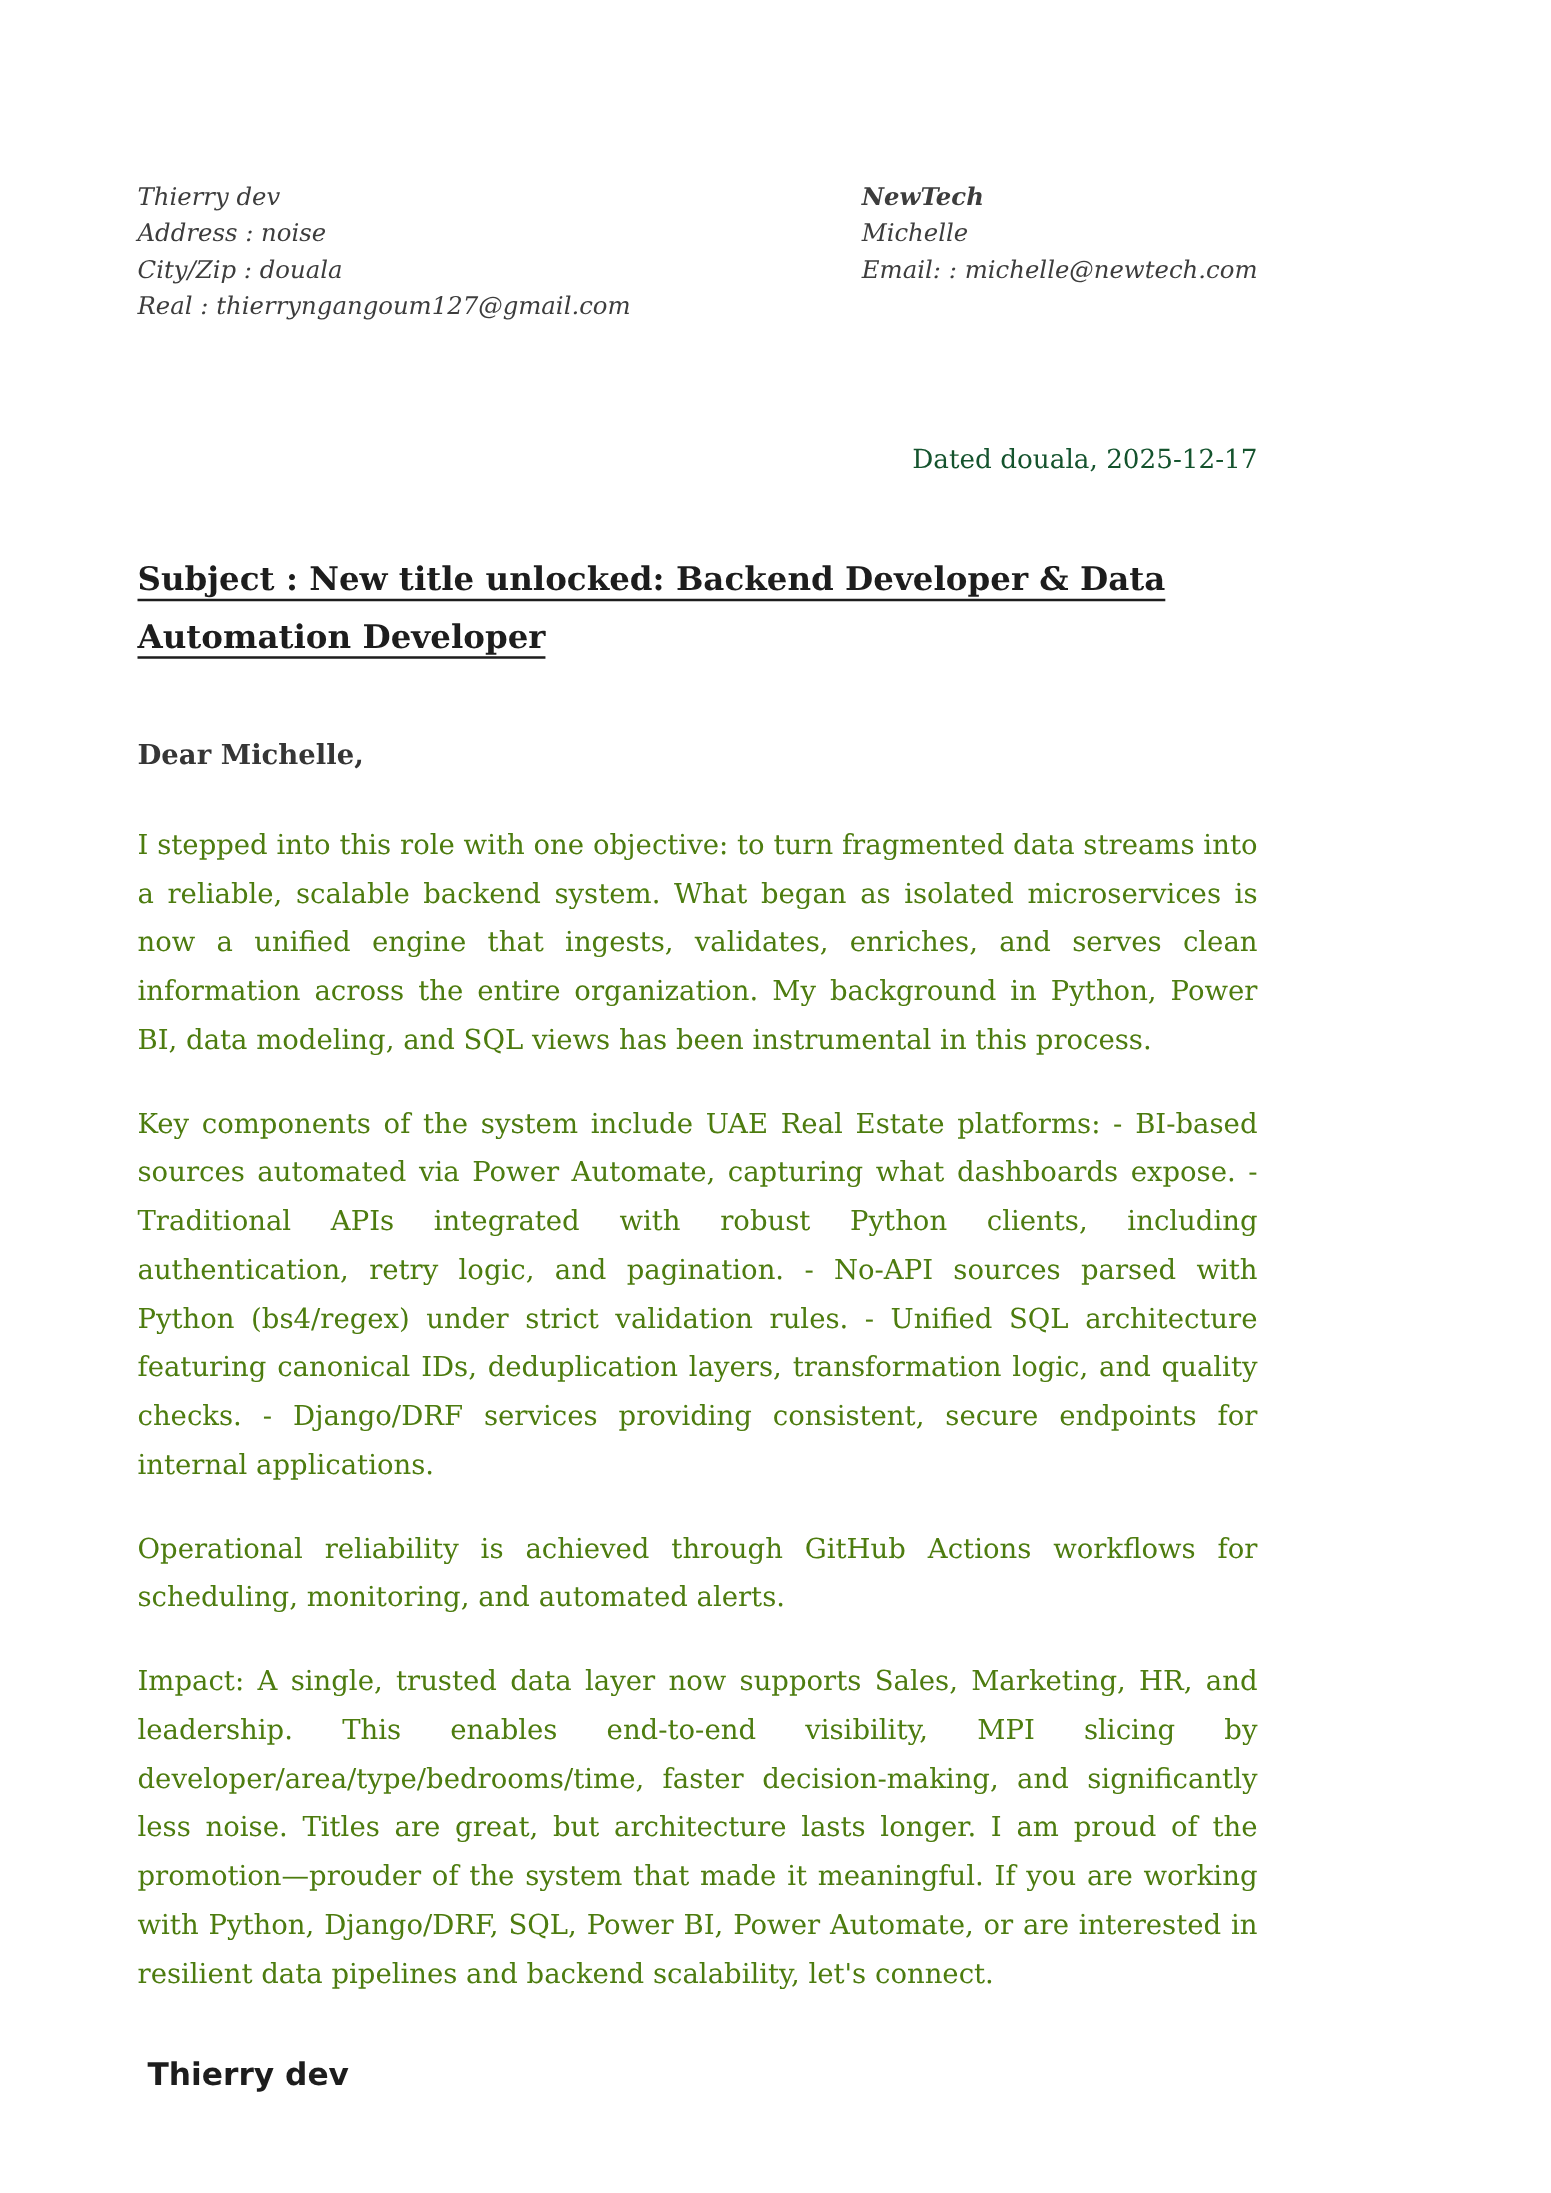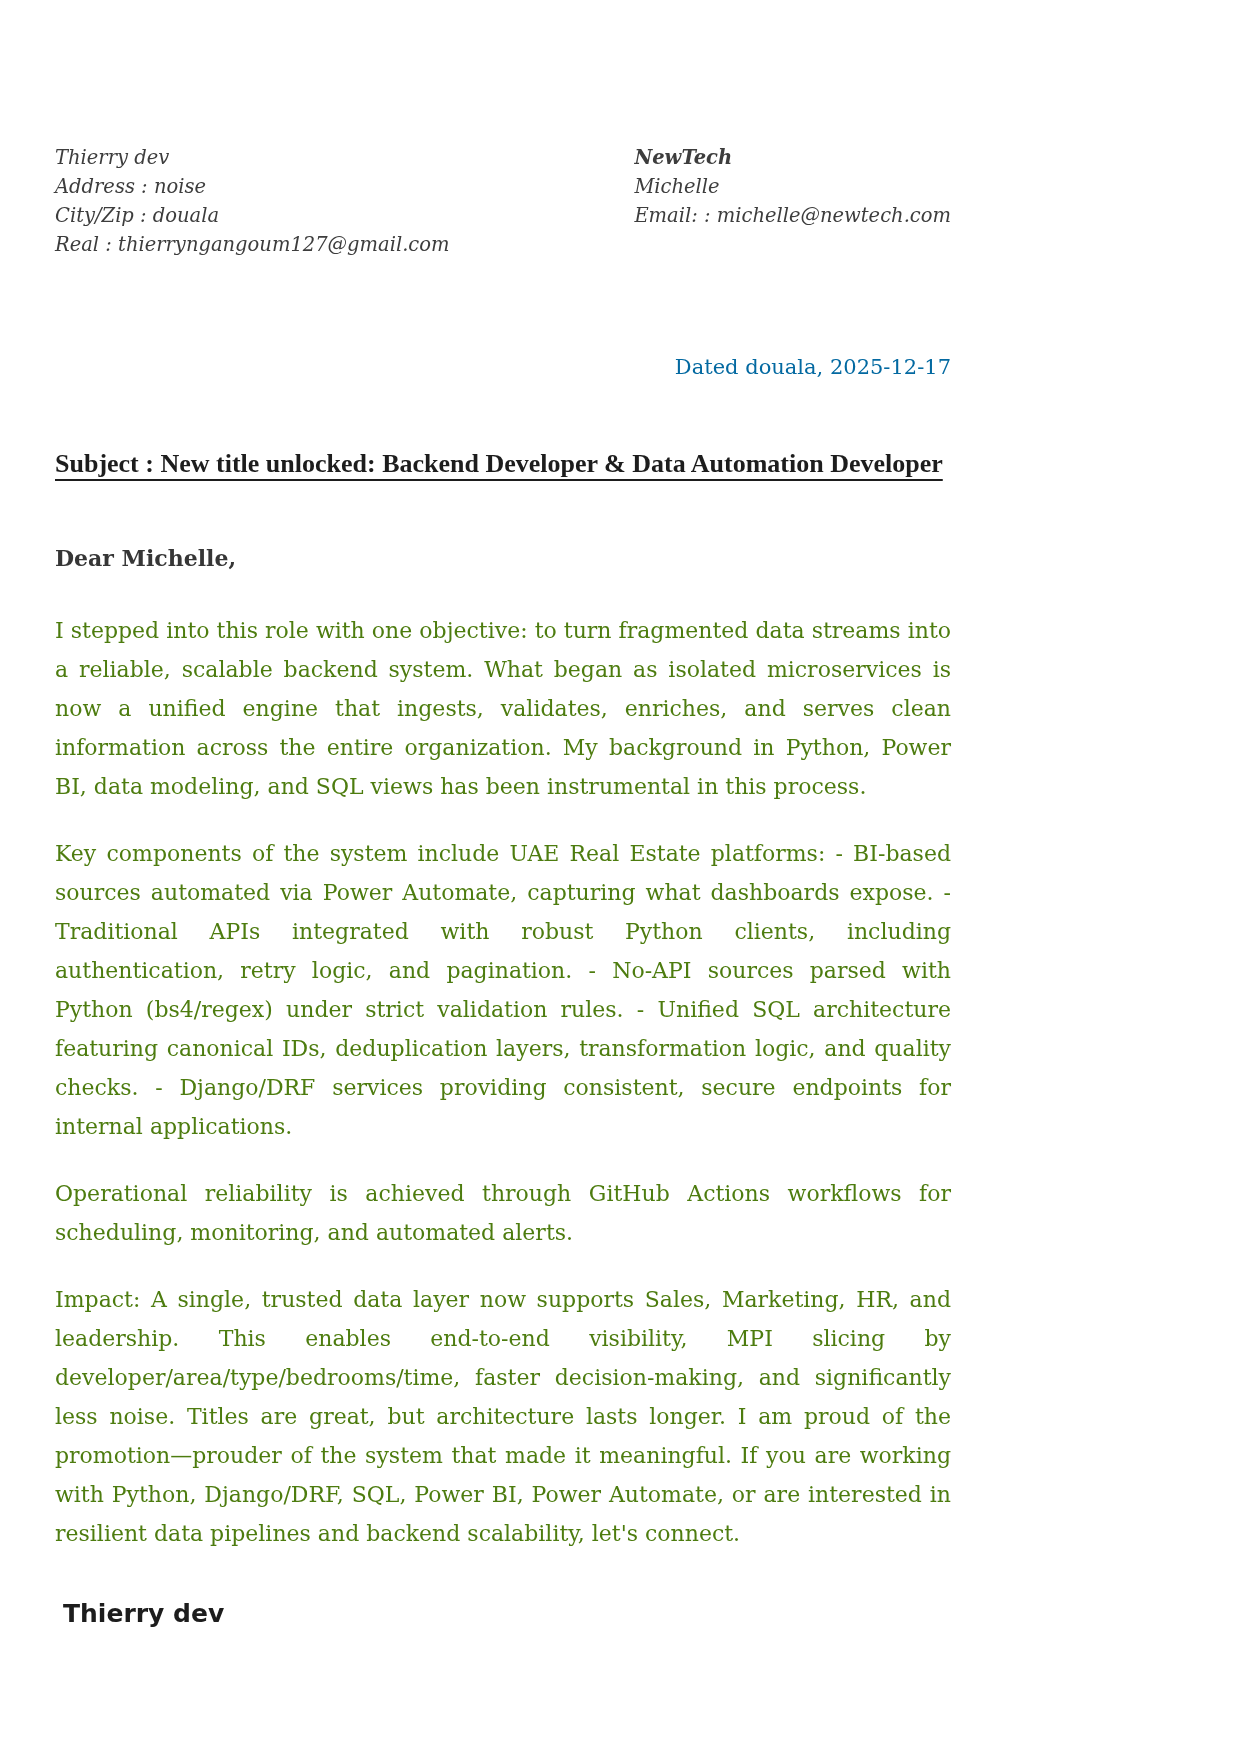--- a/index.html
+++ b/index.html
@@ -7,21 +7,21 @@
     padding: 0;
     background: #ffffff;
   }
   .page {
     position: relative;
     width: 1241px;
     height: 1754px;
     background: #ffffff;
     overflow: hidden;
     box-sizing: border-box;
-    padding: 143px 238px 0 55px;
+    padding: 143px 238px 0 110px;
     color: #363636;
     font-family: "DejaVu Serif", serif;
     border-radius: 31px;
   }
   .content {
     width: 896px;
   }
   
   .header-row {
     display: flex;
@@ -38,33 +38,32 @@
   .addr-left { text-align: left; }
   .addr-right { text-align: left; }
   .addr-company {
     font-weight: bold;
   }
   
   .date-row {
     margin-top: 96px;
     text-align: right;
     font-size: 21px;
-    color: #0369a1;
+    color: #14532d;
   }
   
   .subject {
     margin: 62px 0 0 0;
     font-size: 26px;
     font-weight: bold;
     color: #1d1d1d;
     line-height: 46px;
     text-decoration: underline;
     text-underline-offset: 7px;
     text-decoration-thickness: 2px;
-    font-family: Liberation Serif, serif;
   }
   
   .salutation {
     margin-top: 58px;
     font-size: 22px;
     color: #363636;
     font-weight: bold;
   }
   
   .body-paragraph {

